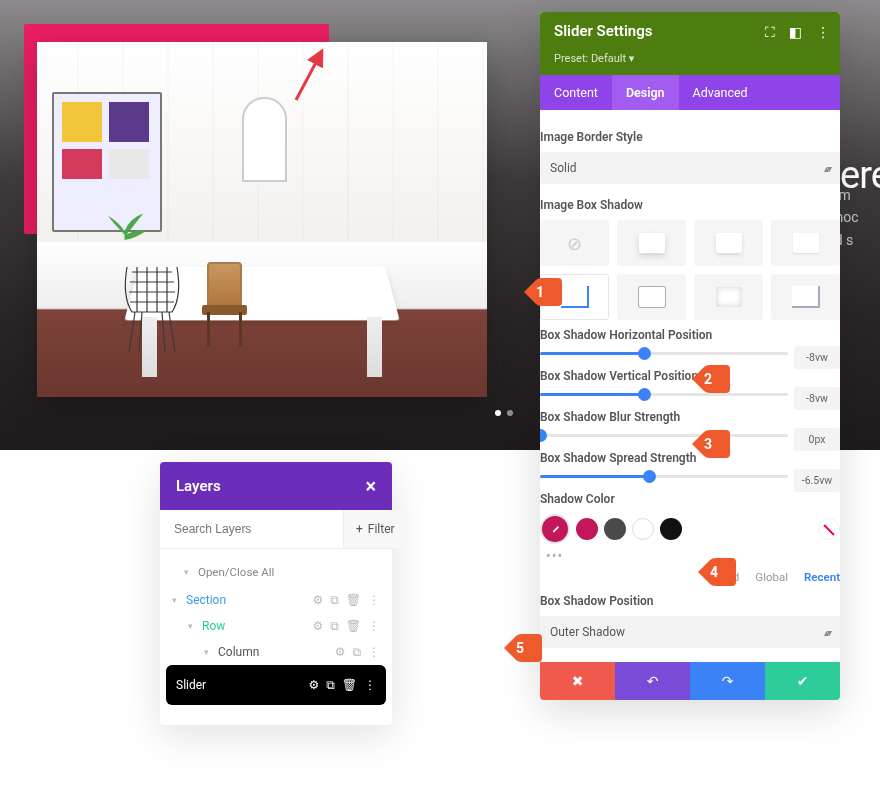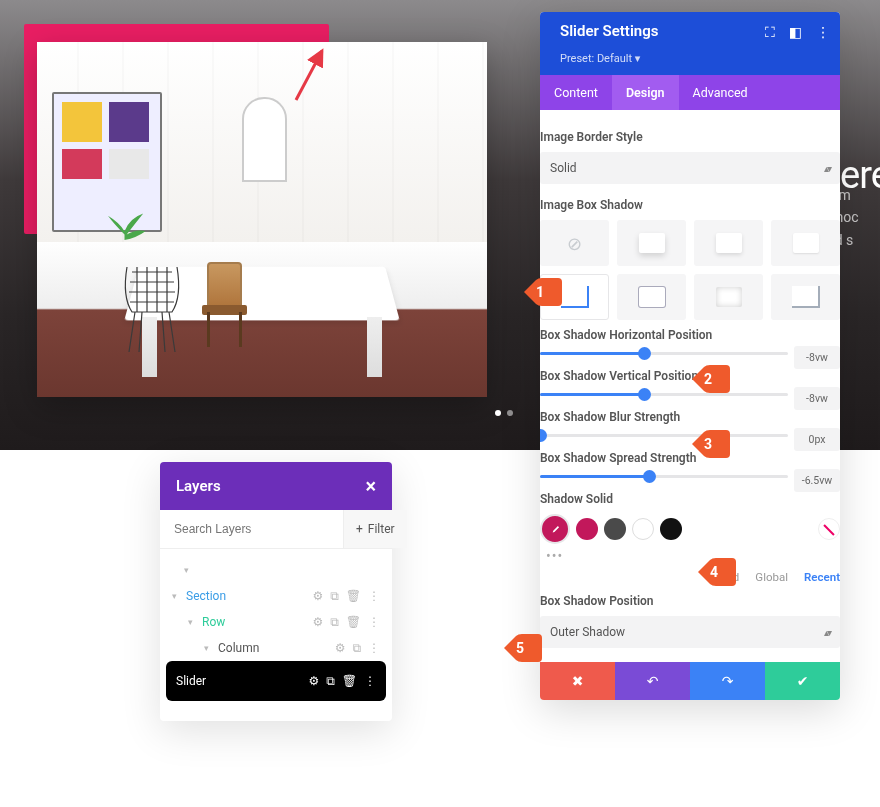--- a/index.html
+++ b/index.html
@@ -59,21 +59,21 @@
 .lvl3{padding-left:38px}
 .lvl4{padding-left:54px}
 .link{color:#3b9de6}
 .link-green{color:#2ecc9a}
 .slider-pill{background:#000000;color:#fff;border-radius:6px;padding:13px 10px}
 .slider-pill .acts{color:#fff}
 .openclose{color:#888;font-size:11.5px;padding:8px 6px 8px 18px}
 
 
 .panel{position:absolute;right:40px;top:12px;width:300px;background:#fff;border-radius:4px;box-shadow:0 10px 40px rgba(0,0,0,.15);overflow:hidden}
-.panel-head{background:#1d4ed8;color:#fff;padding:10px 20px}
+.panel-head{background:#4d7c0f;color:#fff;padding:10px 14px}
 .panel-title{font-weight:600;font-size:15px}
 .panel-sub{font-size:11px;opacity:.8;margin-top:12px}
 .panel-icons{position:absolute;right:10px;top:12px;display:flex;gap:14px;color:#fff}
 .panel-icons span{cursor:pointer;font-size:14px}
 .tabs{display:flex;background:#8e44e8;color:#fff;font-size:12.5px}
 .tab{padding:10px 14px;cursor:pointer}
 .tab.active{background:#a25cf0;font-weight:600}
 .panel-body{padding:14px 0;max-height:700px;overflow:visible}
 .sect-label{font-size:12px;font-weight:600;color:#555;margin:6px 0 8px 0}
 .select{display:flex;justify-content:space-between;align-items:center;background:#f3f3f4;padding:9px 10px;border-radius:3px;font-size:12px;color:#555}
@@ -191,20 +191,21 @@
     <div class="layers-search">
       <input placeholder="Search Layers" style="">
       <div class="layers-filter">
         <span>+</span>
         <span>Filter</span>
       </div>
     </div>
     <div class="layers-body">
       <div class="layer-row openclose lvl1">
         <span class="chev">▾</span>
+        <span class="lbl">Open/Close All</span>
       </div>
       <div class="layer-row lvl1">
         <span class="chev">▾</span>
         <span class="lbl link">Section</span>
         <span class="acts">
           <span>⚙</span>
           <span>⧉</span>
           <span>🗑</span>
           <span>⋮</span>
         </span>
@@ -319,21 +320,21 @@
 
       <div class="sect-label">Box Shadow Spread Strength</div>
       <div class="slider-row">
         <div class="slider-track">
             <div class="slider-fill" style="width:44%"></div>
             <div class="slider-thumb" style="left:calc(44% - 6px)"></div>
           </div>
         <div class="slider-val">-6.5vw</div>
       </div>
 
-      <div class="sect-label">Shadow Solid</div>
+      <div class="sect-label">Shadow Color</div>
       <div class="colors">
         <div class="color eyedrop">
           <svg viewBox="0 0 24 24">
               <path fill="#fff" d="M19 3l2 2-3 3 1 1-8 8-3 1 1-3 8-8 1 1 3-3-2-2z"></path>
             </svg>
         </div>
         <div class="color c-pink"></div>
         <div class="color c-grey"></div>
         <div class="color c-white"></div>
         <div class="color c-black"></div>

